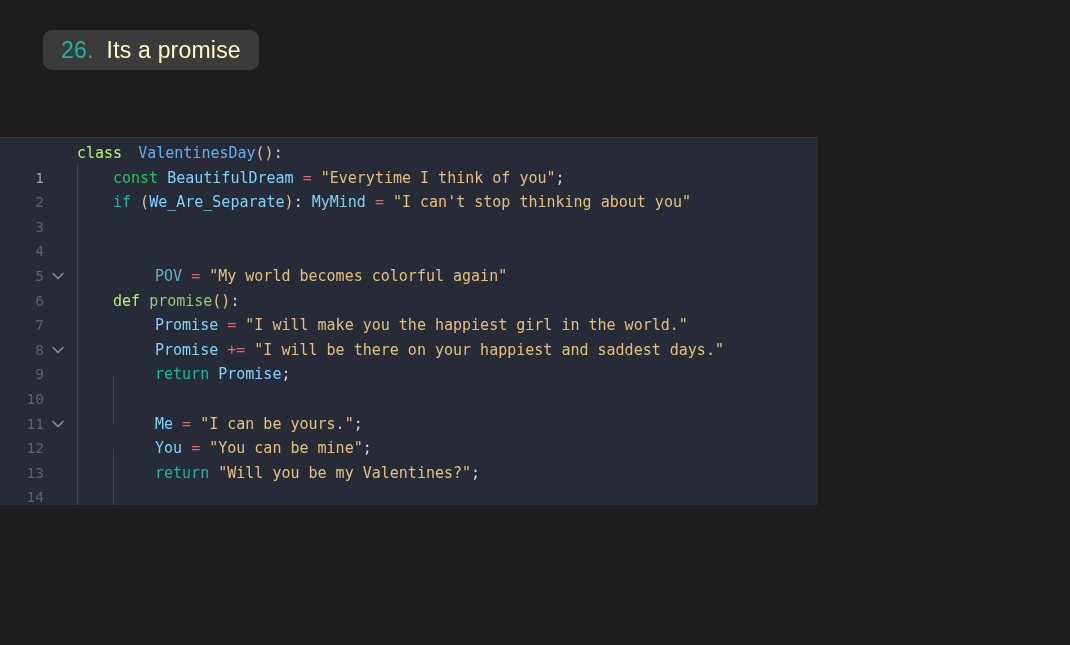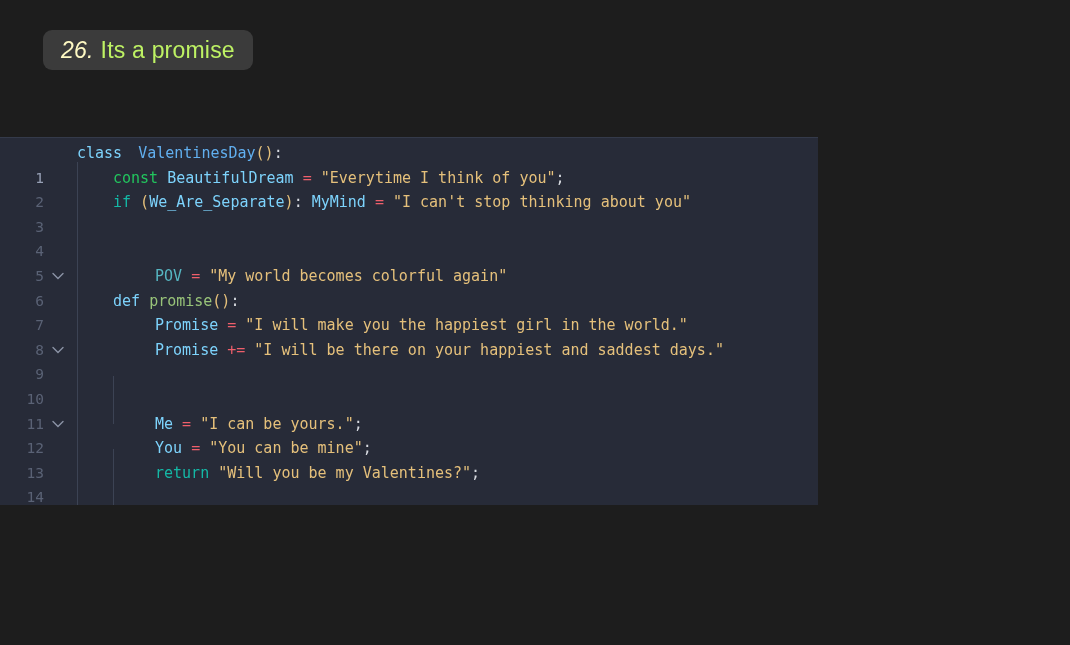--- a/index.html
+++ b/index.html
@@ -22,29 +22,28 @@
     top: 30px;
     height: 40px;
     display: flex;
     align-items: center;
     background: #3b3b3b;
     border-radius: 9px;
     padding: 0 18px;
     box-sizing: border-box;
   }
   #title-badge .num {
+    color: #14b8a6;
+    font-size: 23px;
+    letter-spacing: 0.2px;
+  }
+  #title-badge .txt {
     color: #fef9c3;
     font-size: 23px;
-    letter-spacing: 0.2px;
-    font-style: italic;
-  }
-  #title-badge .txt {
-    color: #bef264;
-    font-size: 23px;
-    margin-left: 7px;
+    margin-left: 13px;
     letter-spacing: 0.2px;
   }
 
   
   #code-panel {
     position: absolute;
     left: 0;
     top: 137px;
     width: 818px;
     height: 368px;
@@ -98,21 +97,21 @@
     position: absolute;
     width: 1px;
     background: #3c4354;
   }
   #rail-a { left: 77px; top: 24px; height: 344px; }
   #rail-b { left: 113px; top: 238px; height: 48px; }
   #rail-c { left: 113px; top: 311px; height: 73px; }
 
   
   .t-kw       { color: #14b8a6; }   
-  .t-ctl      { color: #7dd3fc; text-align: center; }   
+  .t-ctl      { color: #bef264; text-align: center; }   
   .t-cls      { color: #61afef; margin-left: 7px; }   
   .t-fn       { color: #98c379; }   
   .t-paren    { color: #e5c07b; }   
   .t-punct    { color: #d7dae0; }   
   .t-var      { color: #7dd3fc; }   
   .t-const    { color: #56b6c2; }   
   .t-op       { color: #ef5f6b; }   
   .t-str      { color: #e5c07b; }   
   .t-gray     { color: #22c55e; }   
 </style>
@@ -184,20 +183,21 @@
       <span class="code-text" style="left:155px"><span class="t-var">Promise</span> <span class="t-op">=</span> <span class="t-str">"I will make you the happiest girl in the world."</span></span>
     </div>
 
     <div class="code-row">
       <span class="gutter-num">9</span>
       <span class="code-text" style="left:155px"><span class="t-var">Promise</span> <span class="t-op">+=</span> <span class="t-str">"I will be there on your happiest and saddest days."</span></span>
     </div>
 
     <div class="code-row">
       <span class="gutter-num">10</span>
+      <span class="code-text" style="left:155px"><span class="t-kw">return</span> <span class="t-var">Promise</span><span class="t-punct">;</span></span>
     </div>
 
     <div class="code-row">
       <span class="gutter-num">11</span>
       <span class="fold-icon">
         
       </span>
     </div>
 
     <div class="code-row">

